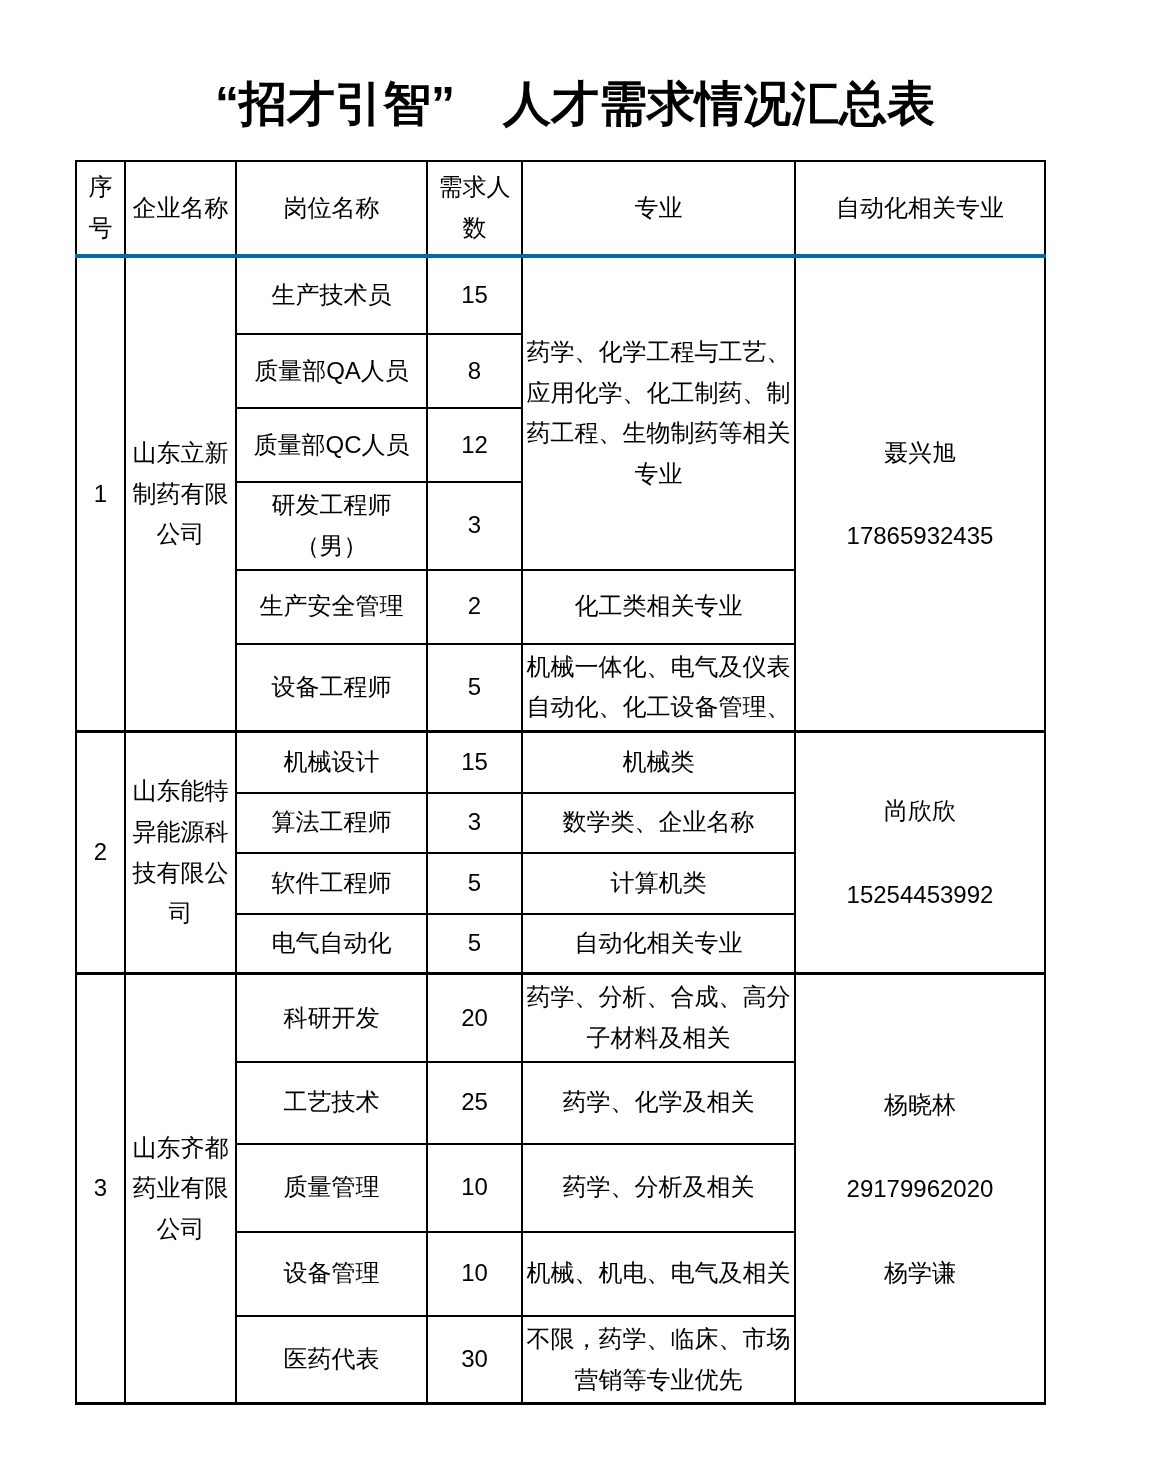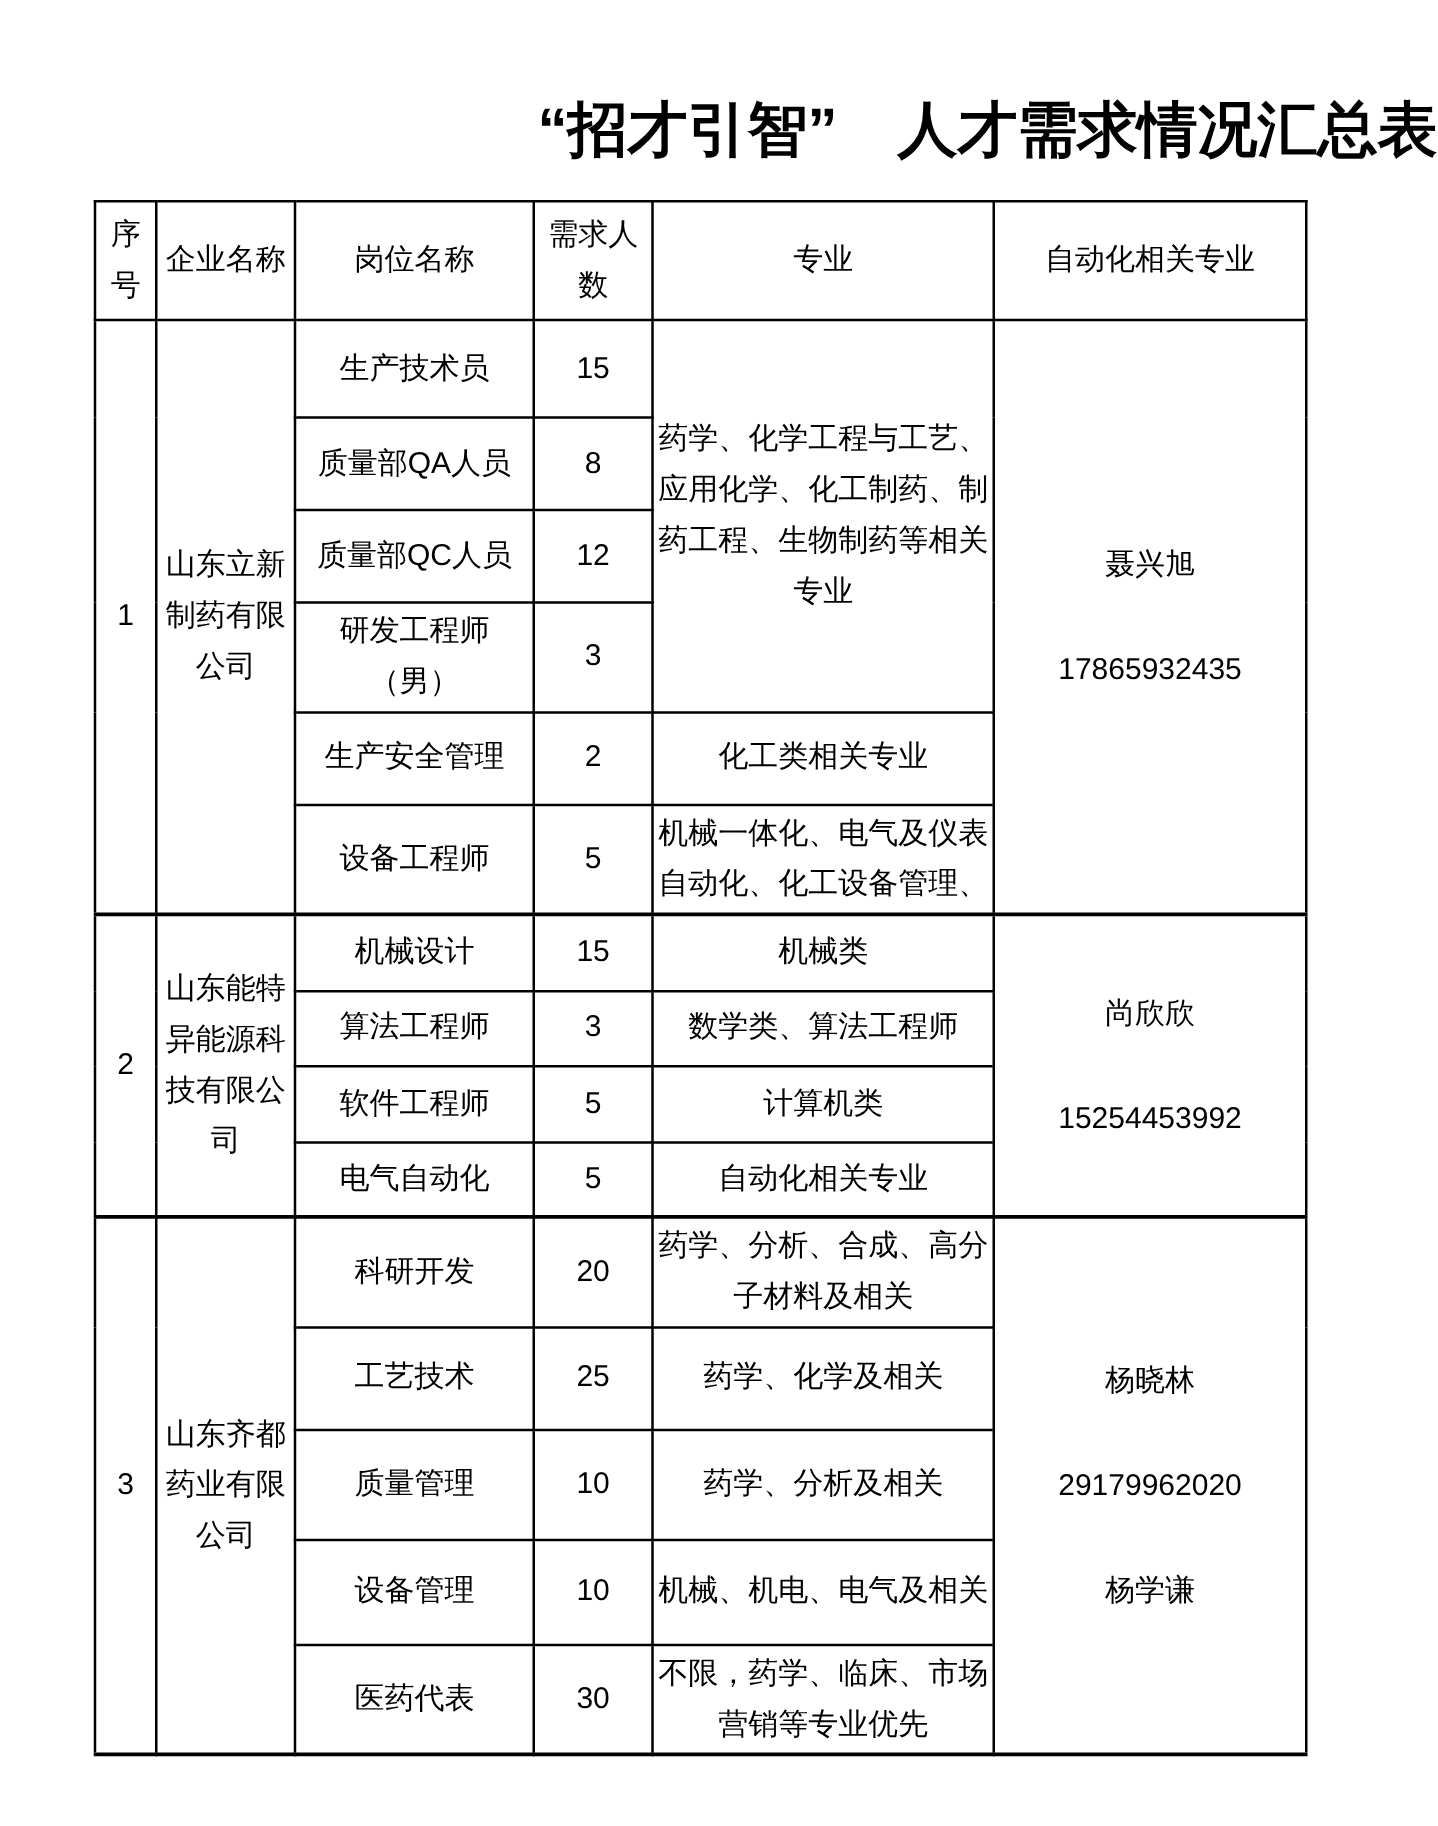--- a/index.html
+++ b/index.html
@@ -7,21 +7,21 @@
     width: 1150px; height: 1461px;
     background: #ffffff;
     color: #000000;
     font-family: "Liberation Sans", "DejaVu Sans", sans-serif;
     position: relative;
   }
   .page-title {
     position: absolute;
     top: 72px; left: 0;
     width: 1150px;
-    text-align: right;
+    text-align: center;
     font-size: 48px;
     font-weight: 700;
     white-space: pre;
     letter-spacing: 0px;
   }
   table.demand {
     position: absolute;
     left: 75px; top: 160px;
     width: 969px;
     border-collapse: collapse;
@@ -31,21 +31,21 @@
     border: 2px solid #000000;
     text-align: center;
     vertical-align: middle;
     font-size: 24px;
     font-weight: 400;
     line-height: 1.7;
     padding: 2px 1px;
     white-space: pre-line;
     overflow: hidden;
   }
-  table.demand thead { border-bottom: 2px solid #0369a1; }
+  table.demand thead { border-bottom: 4px solid #0369a1; }
   table.demand tbody.company { border-bottom: 3px solid #000000; }
   td.major-cell { line-height: 1.75; margin-top: 33px; }
   td.contact-cell div { line-height: 1.8; }
 </style>
 </head>
 <body>
 
 <div class="page-title">“招才引智”　人才需求情况汇总表</div>
 
 <table class="demand">
@@ -113,21 +113,21 @@
       <td>15</td>
       <td class="major-cell">机械类</td>
       <td rowspan="4" class="contact-cell">
         <div>尚欣欣</div>
         <div>15254453992</div>
       </td>
     </tr>
     <tr style="height:60px">
       <td>算法工程师</td>
       <td>3</td>
-      <td class="major-cell">数学类、算法工程师</td>
+      <td class="major-cell">数学类、企业名称</td>
     </tr>
     <tr style="height:61px">
       <td>软件工程师</td>
       <td>5</td>
       <td class="major-cell">计算机类</td>
     </tr>
     <tr style="height:60px">
       <td>电气自动化</td>
       <td>5</td>
       <td class="major-cell">自动化相关专业</td>

